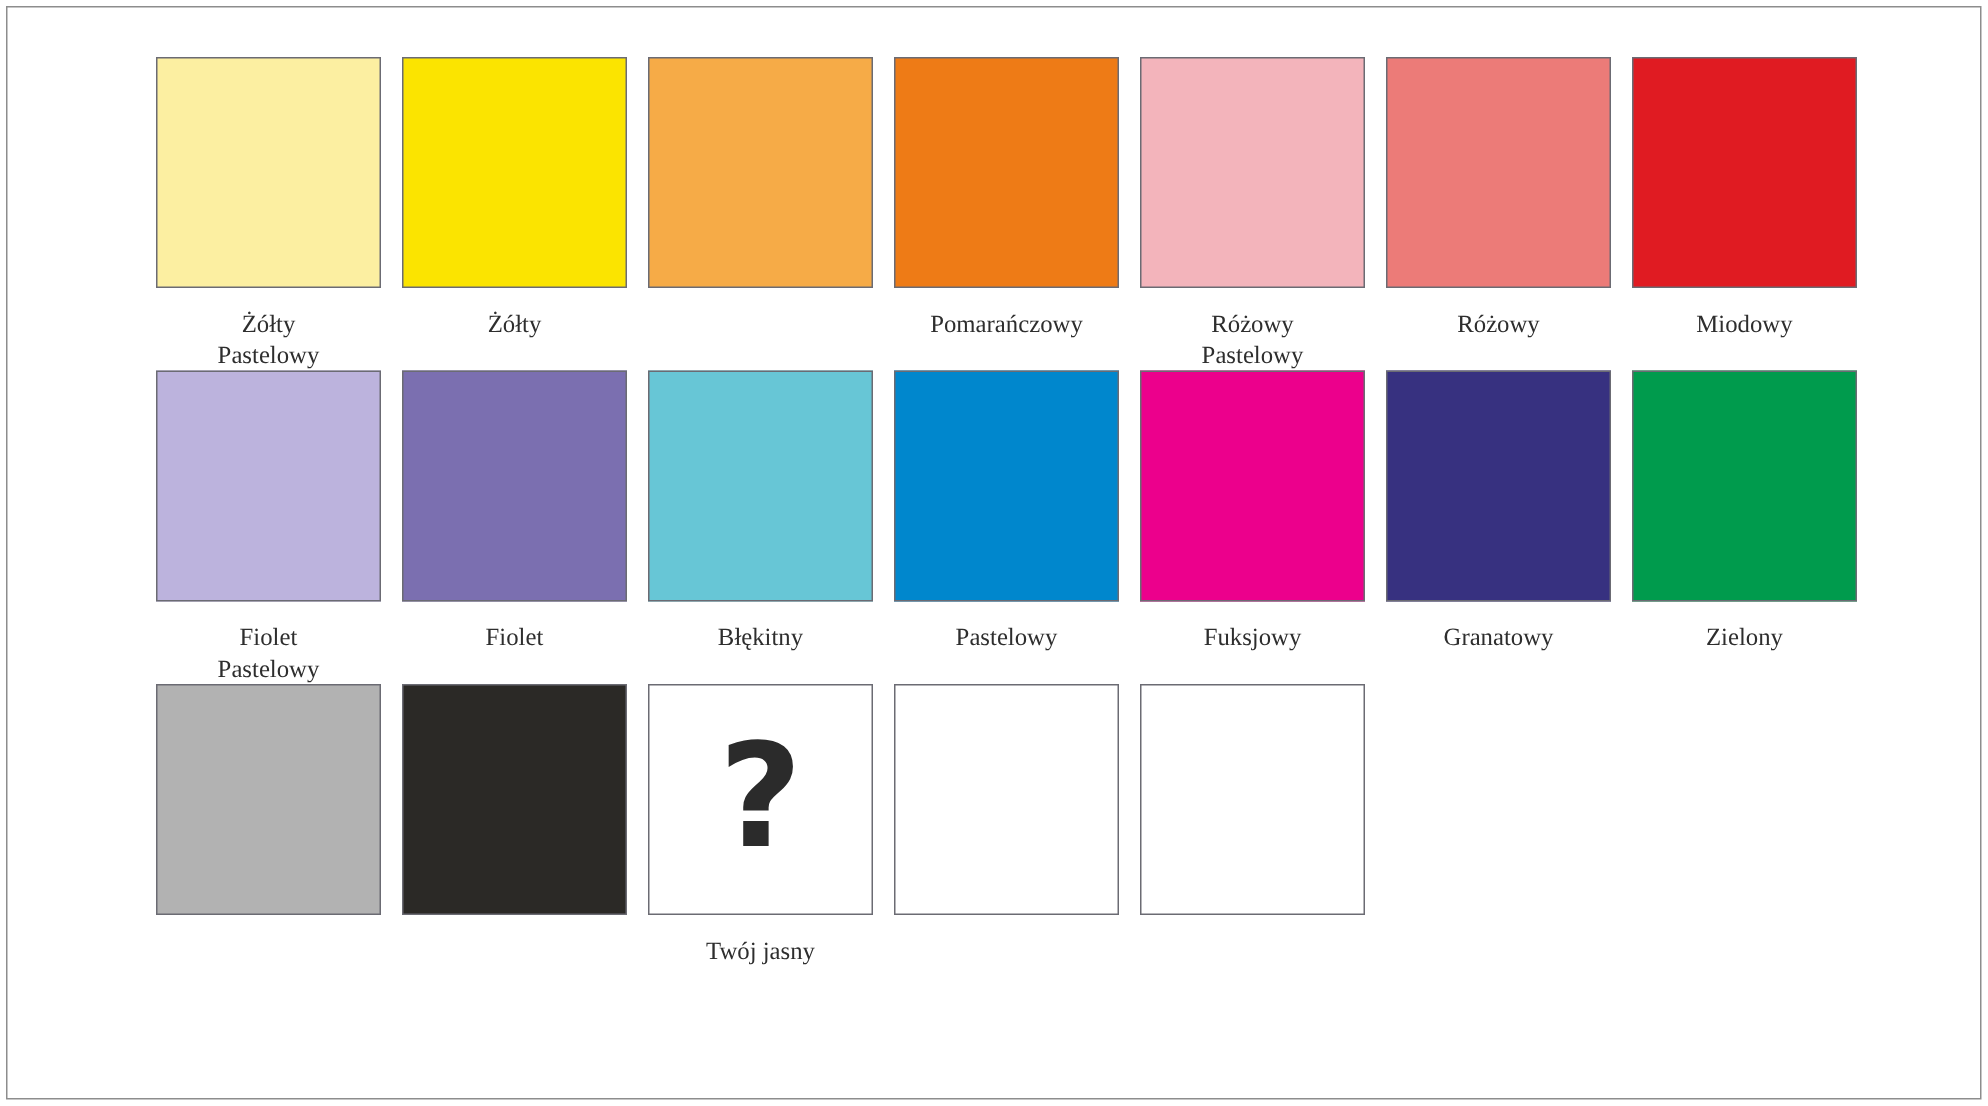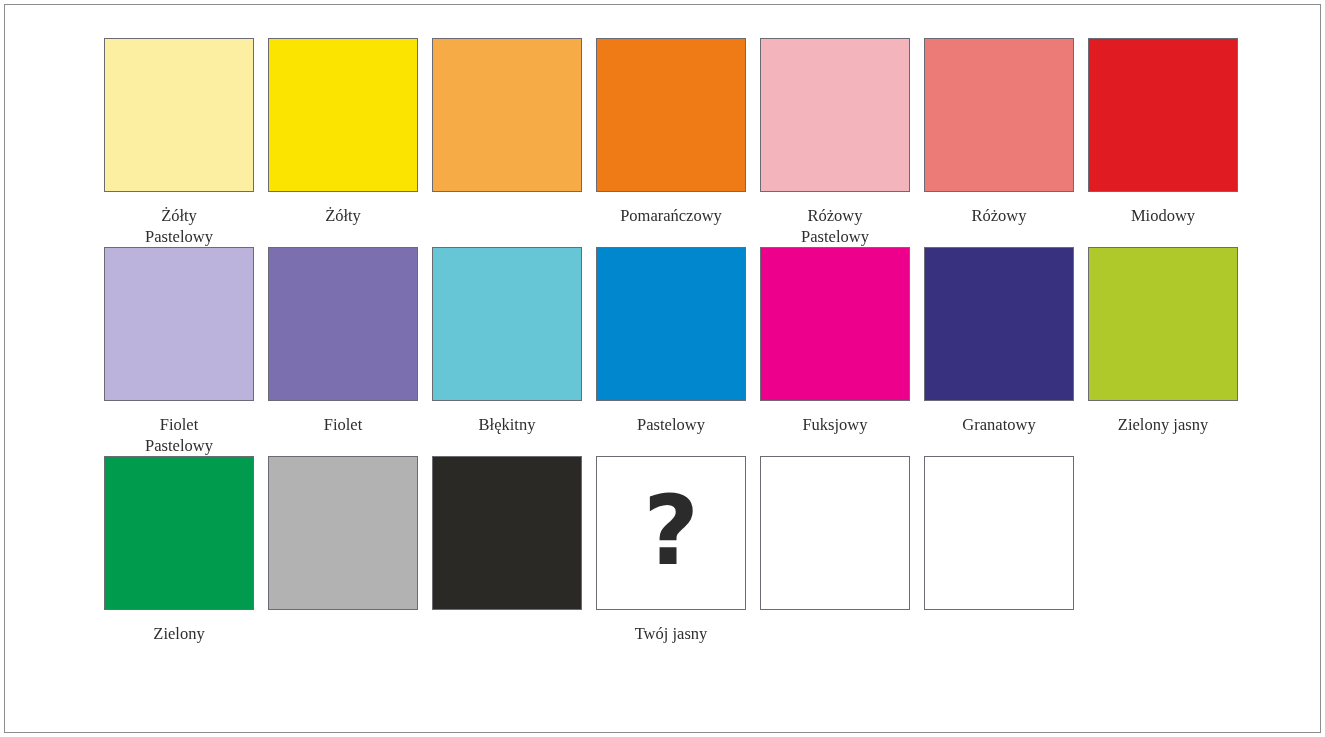--- a/index.html
+++ b/index.html
@@ -142,24 +142,20 @@
         </div>
         <div class="cell-wrap row-2">
           <div class="swatch-chip" style="background: rgb(236, 0, 140);"></div>
           <span class="swatch-label">Fuksjowy</span>
         </div>
         <div class="cell-wrap row-2">
           <div class="swatch-chip" style="background: rgb(55, 49, 128);"></div>
           <span class="swatch-label">Granatowy</span>
         </div>
         <div class="cell-wrap row-3">
-          <div class="swatch-chip" style="background: rgb(174, 201, 41);"></div>
-          <span class="swatch-label">Zielony jasny</span>
-        </div>
-        <div class="cell-wrap row-3">
           <div class="swatch-chip" style="background: rgb(0, 155, 77);"></div>
           <span class="swatch-label">Zielony</span>
         </div>
         <div class="cell-wrap row-3">
           <div class="swatch-chip" style="background: rgb(178, 178, 178);"></div>
         </div>
         <div class="cell-wrap row-3">
           <div class="swatch-chip" style="background: rgb(43, 41, 38);"></div>
         </div>
         <div class="cell-wrap row-3">

